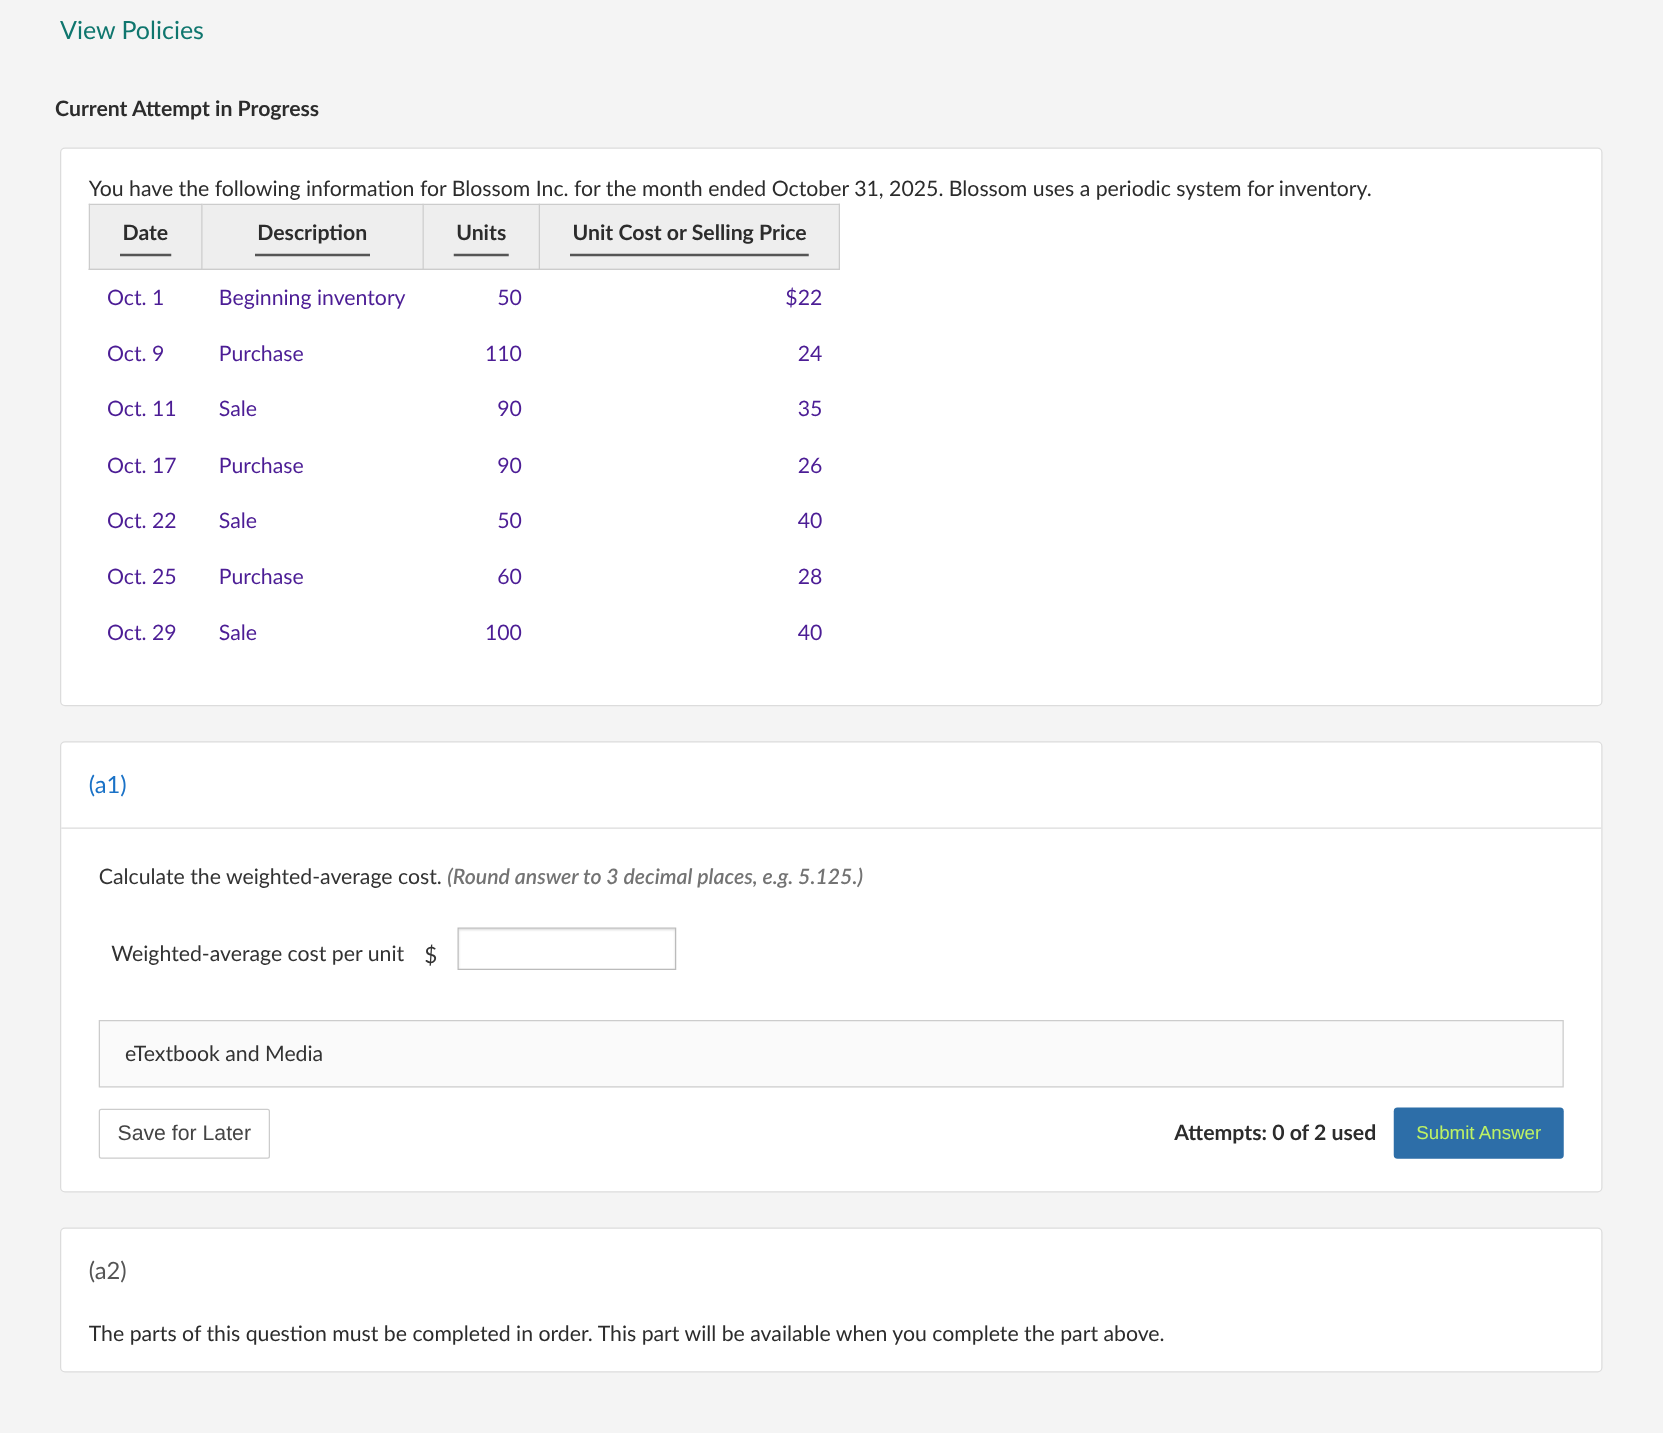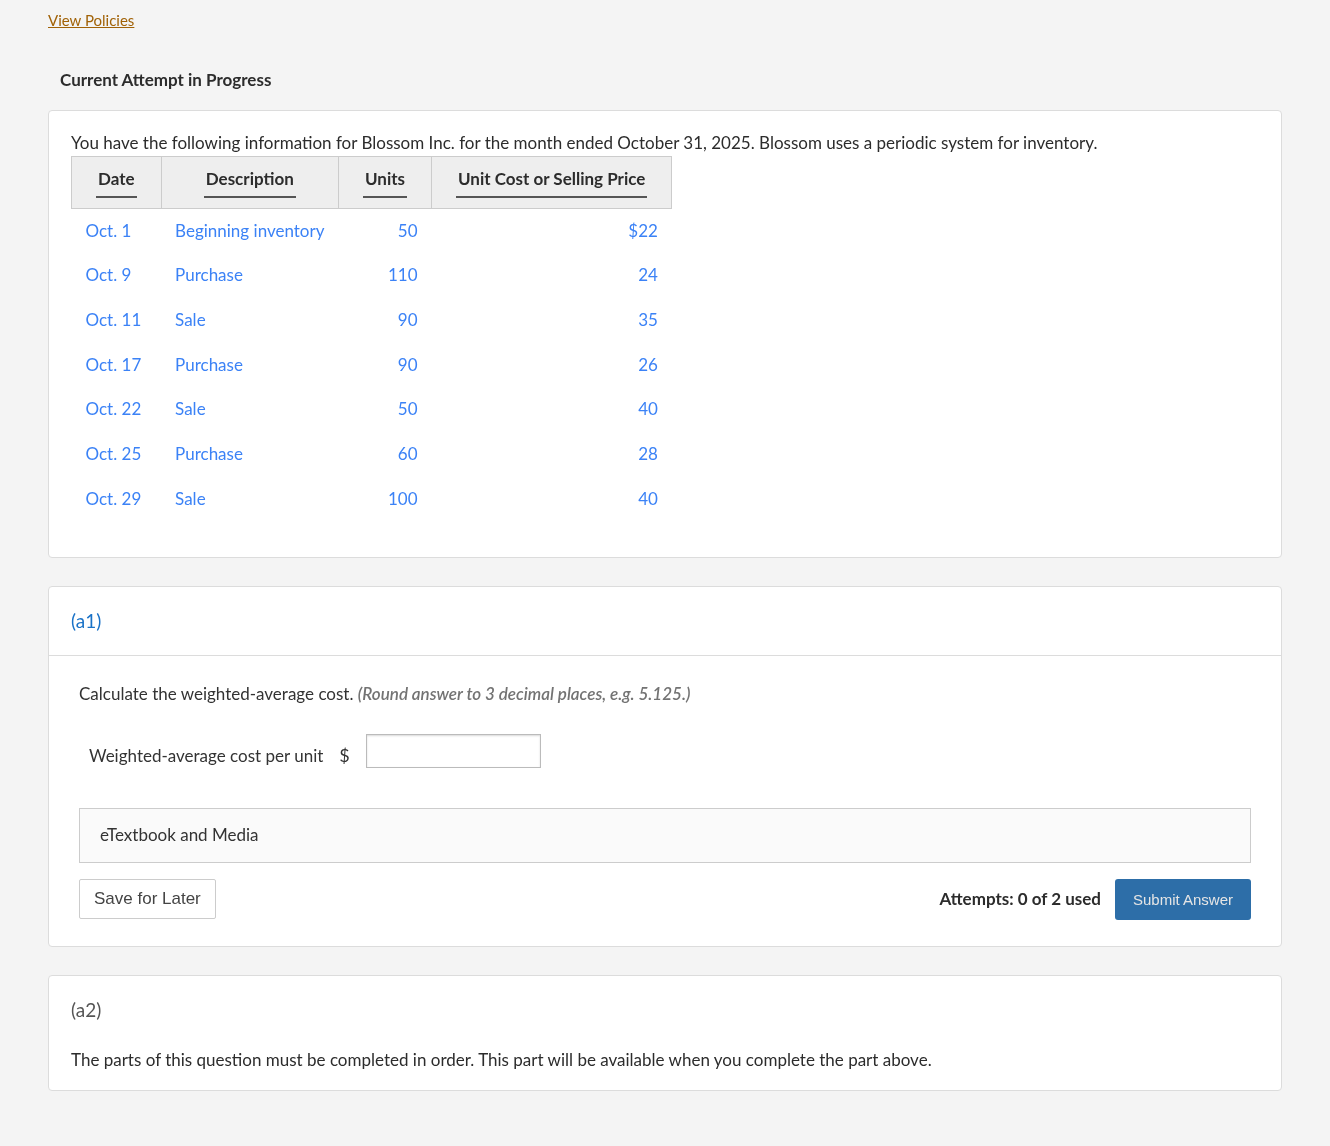--- a/index.html
+++ b/index.html
@@ -10,30 +10,29 @@
     background: #f4f4f4;
     color: #333;
     font-size: 17px;
     line-height: 1.45;
   }
   .page {
     width: 1330px;
     padding: 0 0 40px 0;
   }
   .view-policies {
-    color: #a16207;
+    color: #0f766e;
     padding: 10px 48px 6px;
-    font-size: 15px;
-    cursor: pointer;
-    text-decoration: underline;
+    font-size: 20px;
+    cursor: pointer;
   }
   .section-title {
     font-weight: 700;
     color: #2c2c2c;
-    padding: 30px 60px 18px;
+    padding: 30px 44px 18px;
     font-size: 17px;
   }
   .panel {
     background: #fff;
     border: 1px solid #dcdcdc;
     border-radius: 4px;
     margin: 0 48px 28px;
   }
   .panel-body {
     padding: 20px 22px 36px;
@@ -53,21 +52,21 @@
     font-weight: 700;
     color: #2c2c2c;
   }
   table.data th .th-label {
     display: inline-block;
     border-bottom: 2px solid #555;
     padding: 0 2px 4px;
   }
   table.data td {
     padding: 10px 14px;
-    color: #3b82f6;
+    color: #4c1d95;
   }
   td.num { text-align: right; }
   td.price { text-align: right; padding-right: 18px;}
   .part-header {
     border-bottom: 1px solid #dcdcdc;
     padding: 20px 22px;
     font-size: 19px;
     color: #1a72c7;
   }
   .part-header.gray {
@@ -129,21 +128,21 @@
     align-items: center;
     gap: 14px;
   }
   .attempts {
     font-weight: 700;
     font-size: 17px;
     color: #2c2c2c;
   }
   .submit-btn {
     background: #2d6ea8;
-    color: #e5e5e5;
+    color: #bef264;
     border: none;
     padding: 12px 18px;
     font-size: 15px;
     border-radius: 3px;
     cursor: pointer;
   }
   .locked-text {
     padding: 4px 22px 0;
     font-size: 17px;
     color: #2c2c2c;

